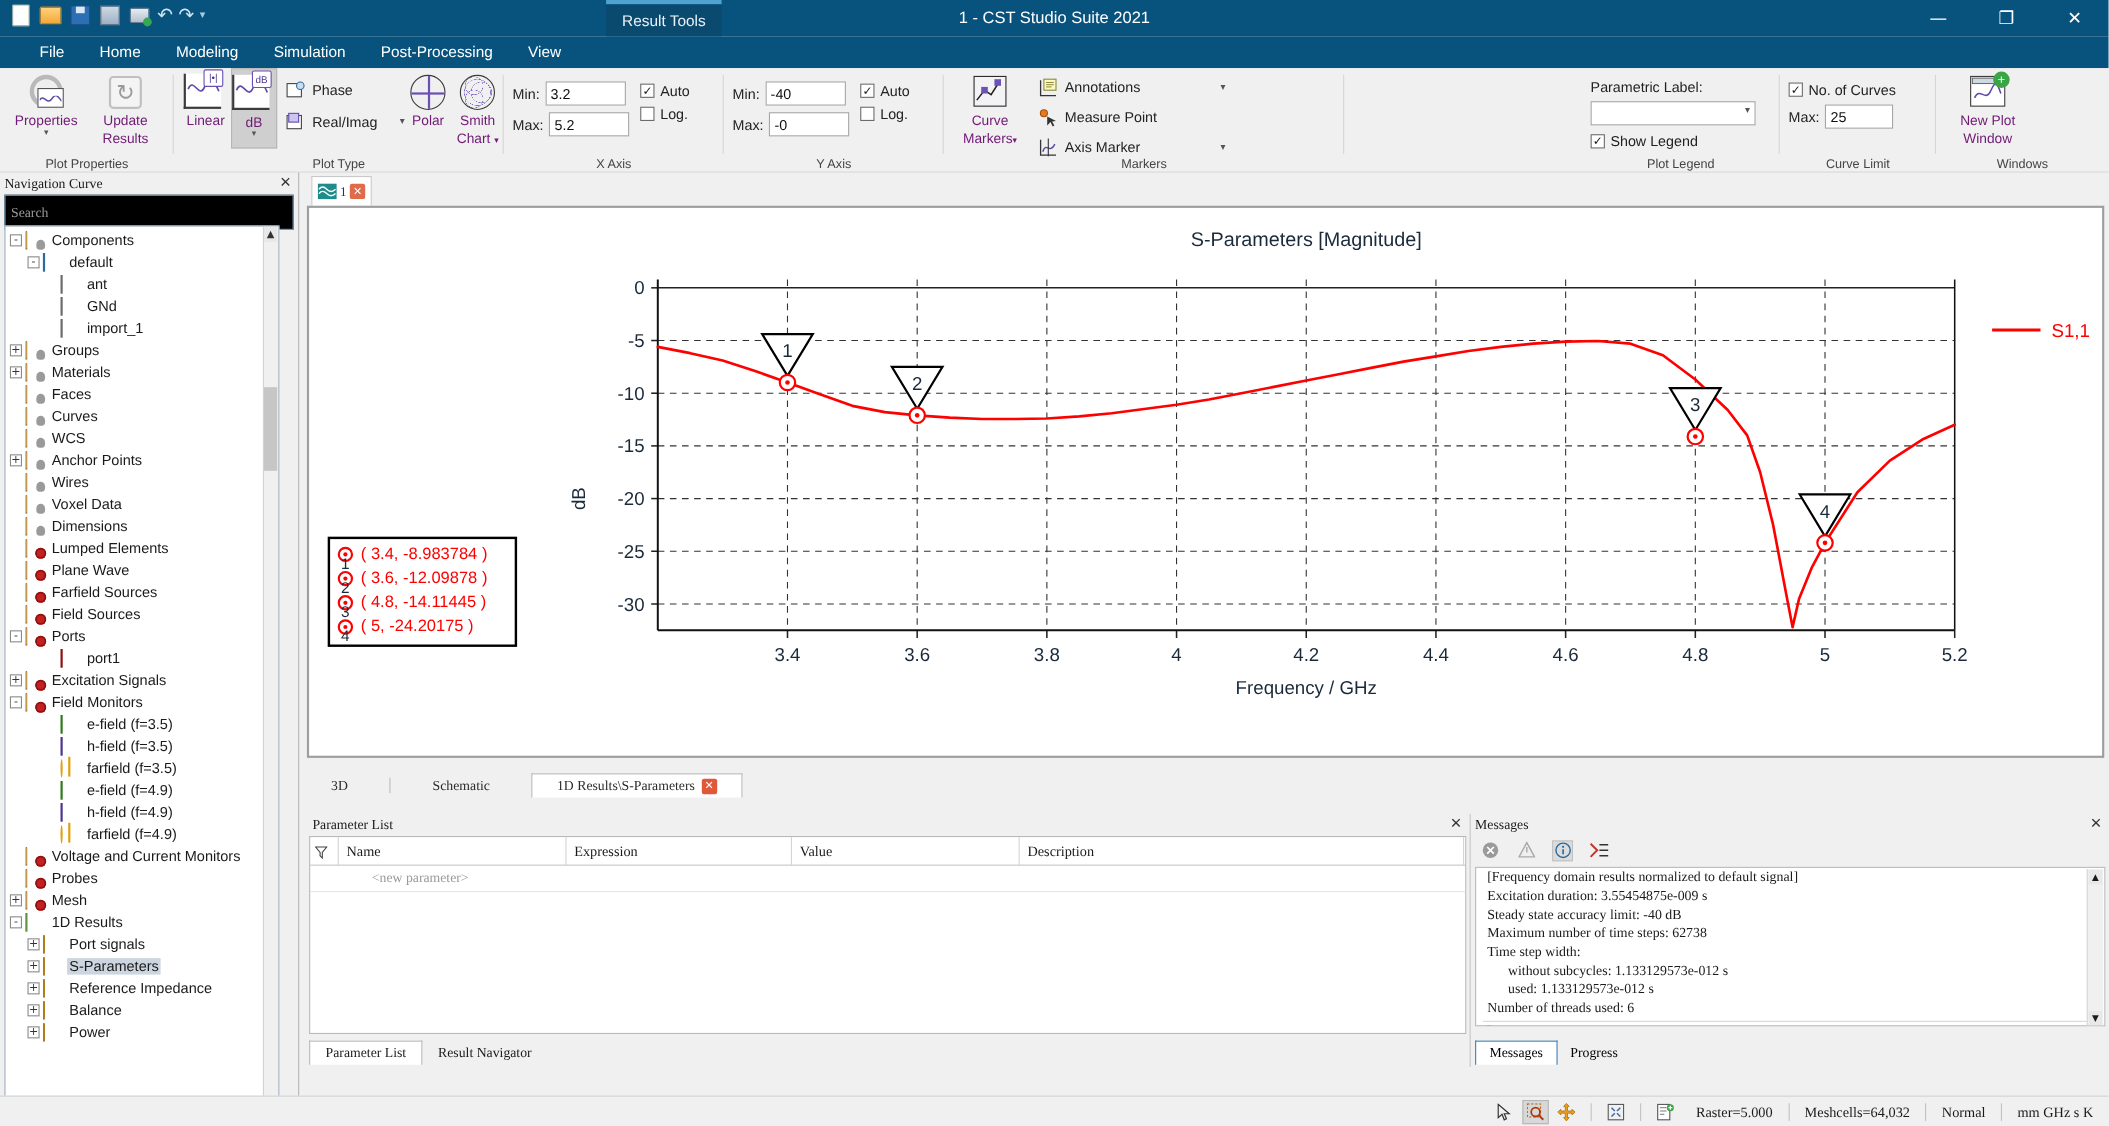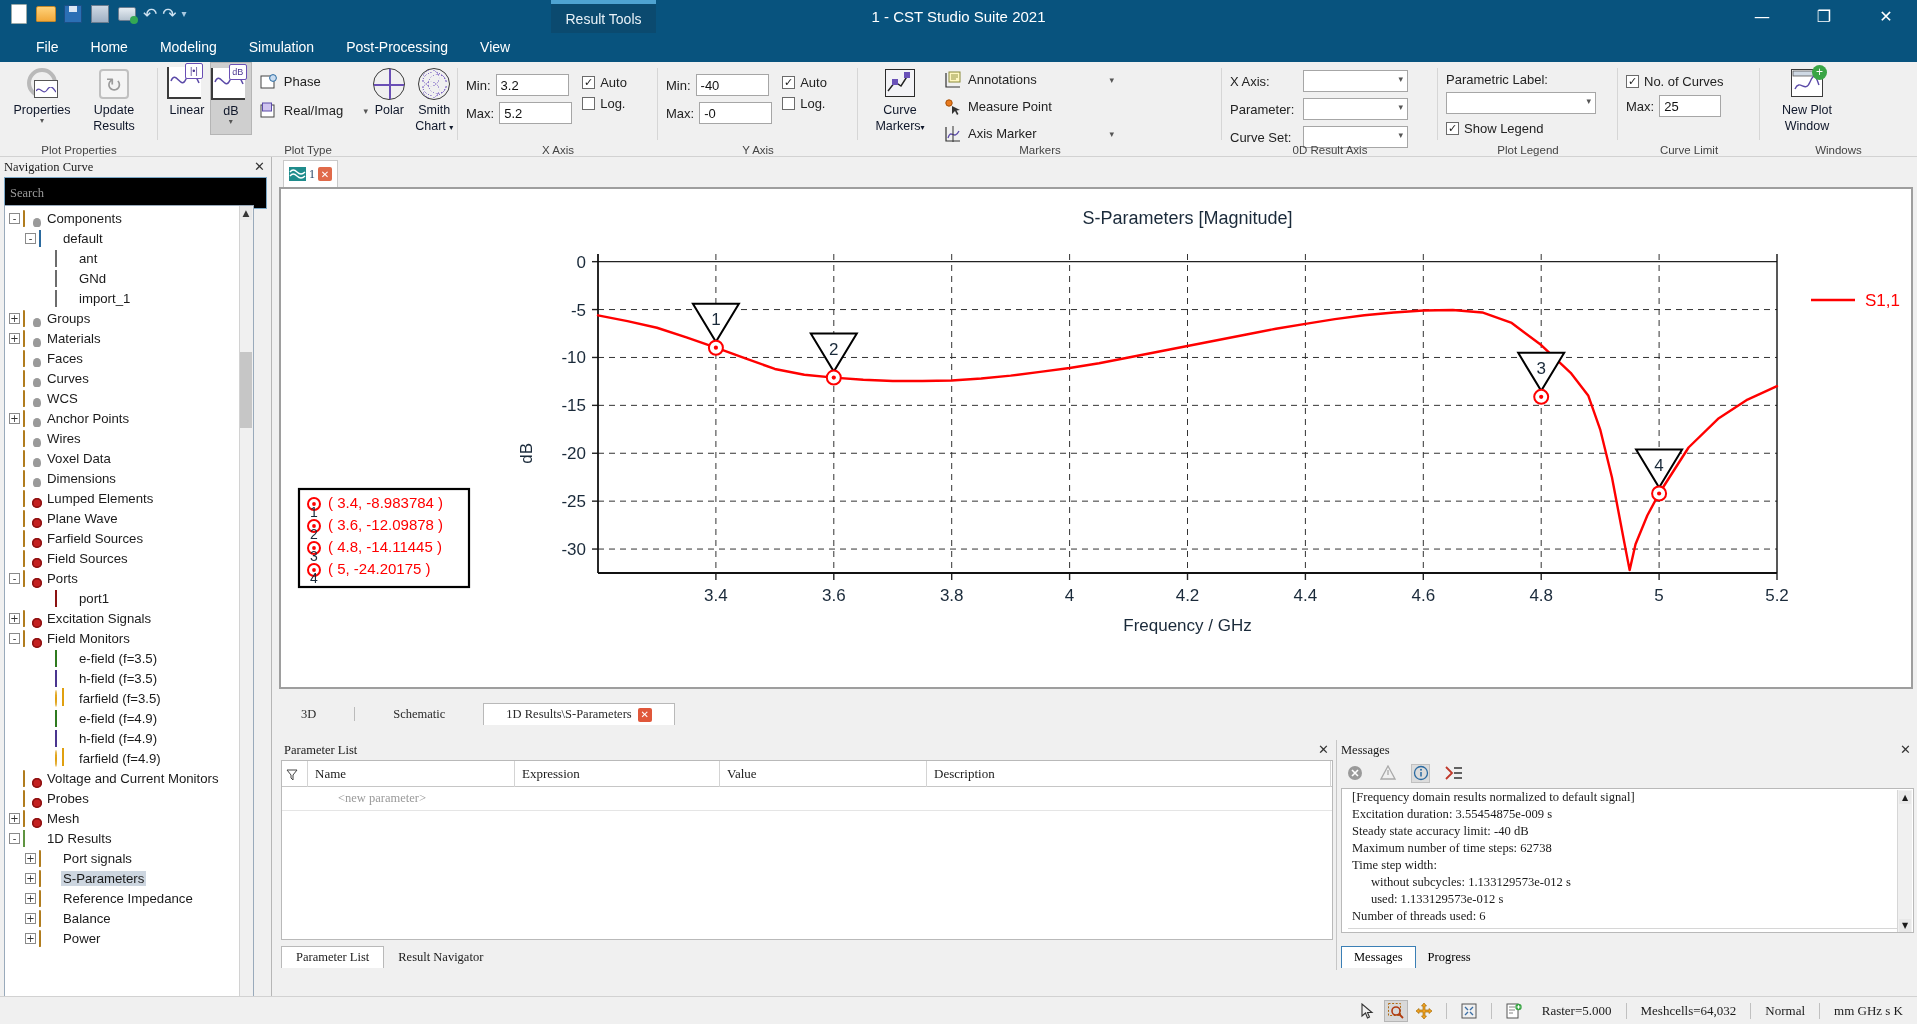--- a/index.html
+++ b/index.html
@@ -74,21 +74,21 @@
     background: #f0f0f0; border-bottom: 1px solid #d2d2d2;
   }
   .rgroup { position: absolute; top: 0; height: 95px; }
   .rgroup-label {
     position: absolute; bottom: 1px; width: 100%; text-align: center;
     font-size: 11.5px; color: #444;
   }
   .rsep { position:absolute; top:6px; width:1px; height:72px; background:#d6d6d6; }
 
   .bigbtn { display: flex; flex-direction: column; align-items: center; width: 72px; padding-top: 5px; cursor: default; }
-  .bigbtn .lbl { font-size: 12.5px; color: #0f172a; text-align:center; line-height: 14px; margin-top:2px; }
+  .bigbtn .lbl { font-size: 12.5px; color: #701a75; text-align:center; line-height: 14px; margin-top:2px; }
   .bigbtn .caret { font-size: 8px; color:#555; line-height:7px; }
   .icon32 { width: 34px; height: 34px; position: relative; }
 
   
   .i-gear { width:30px;height:30px;border-radius:50%;border:4px solid #b9b9b9;background:#efefef;margin:1px auto; }
   .i-gearbox { position:absolute; left:9px; top:13px; width:24px;height:18px;background:#fff;border:1.5px solid #555; }
   .i-wave { position:absolute; left:11px; top:20px; width:20px; height:8px; }
   
   .i-refresh { width:30px;height:30px;border:2px solid #c0c0c0;border-radius:4px;background:#f4f4f4;margin:2px auto; color:#9b9b9b; font-size:20px; text-align:center; line-height:28px; }
   
@@ -497,38 +497,20 @@
             </span>
             <span class="lbl">Axis Marker</span>
             <span class="dropcaret">▾</span>
           </div>
         </div>
       </div>
       <div class="rgroup-label">Markers</div>
       <div class="rsep" style="right:0"></div>
     </div>
 
-    <div class="rgroup" style="left:1222px; width:216px;">
-      <div style="padding:8px 0 0 8px;">
-        <div class="fieldrow">
-          <label style="width:68px">X Axis:</label>
-          <div class="combo" style="width:105px"><span></span></div>
-        </div>
-        <div class="fieldrow">
-          <label style="width:68px">Parameter:</label>
-          <div class="combo" style="width:105px"><span></span></div>
-        </div>
-        <div class="fieldrow">
-          <label style="width:68px">Curve Set:</label>
-          <div class="combo" style="width:105px"><span></span></div>
-        </div>
-      </div>
-      <div class="rgroup-label">0D Result Axis</div>
-      <div class="rsep" style="right:0"></div>
-    </div>
 
     <div class="rgroup" style="left:1438px; width:180px;">
       <div style="padding:10px 0 0 8px;">
         <div style="font-size:13px;color:#222;margin-bottom:5px">Parametric Label:</div>
         <div class="combo" style="width:150px;margin-bottom:7px"><span></span></div>
         <div class="fieldrow">
           <span class="cbx checked"></span>
           <label>Show Legend</label>
         </div>
       </div>

